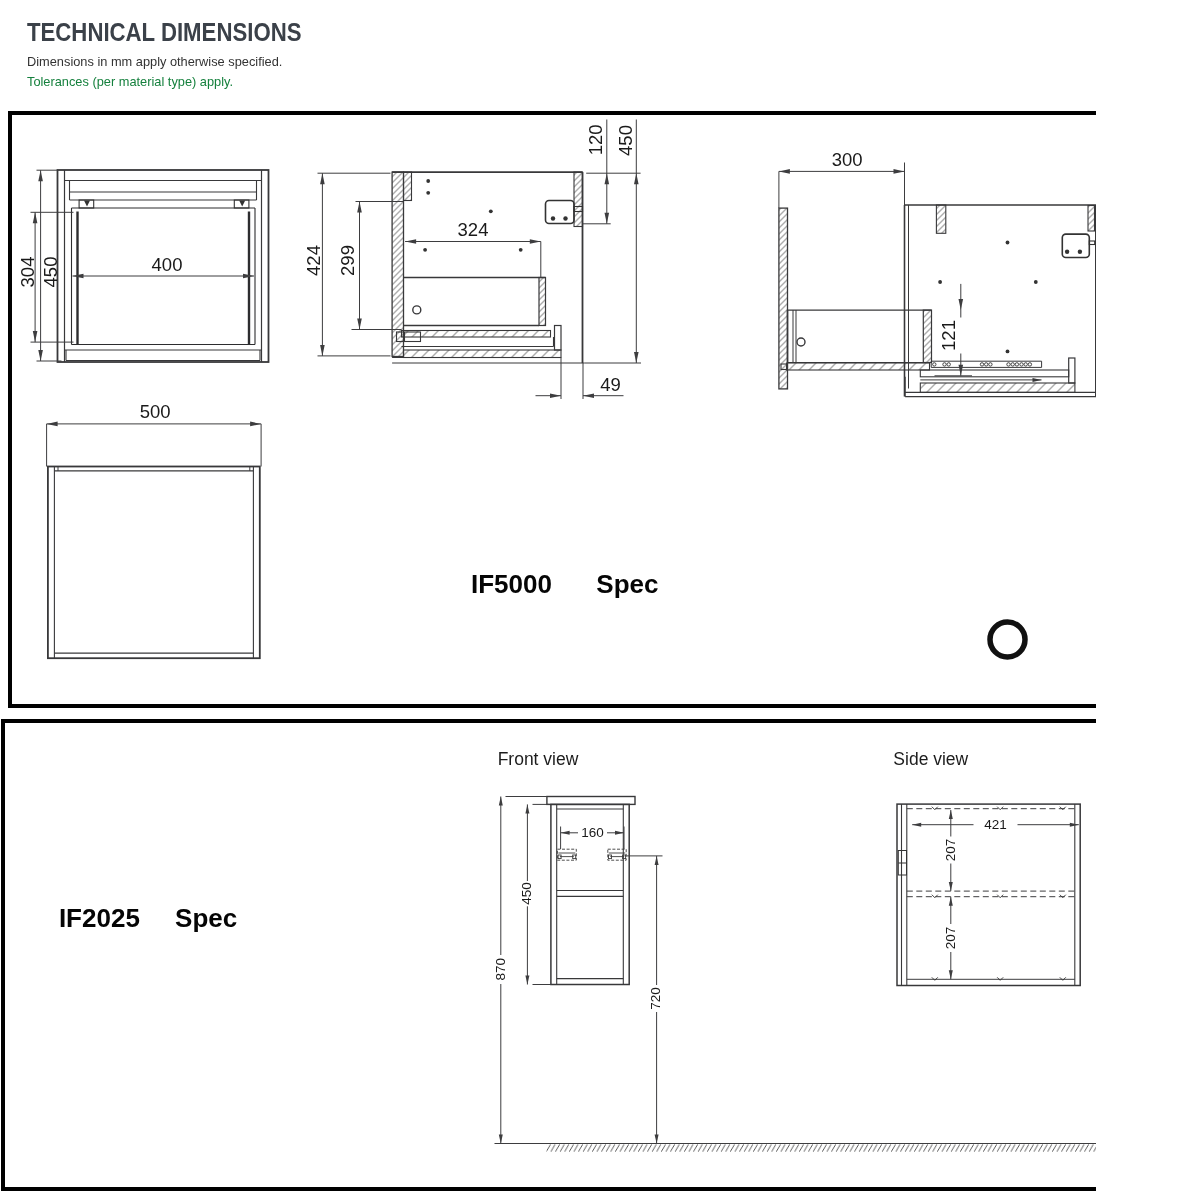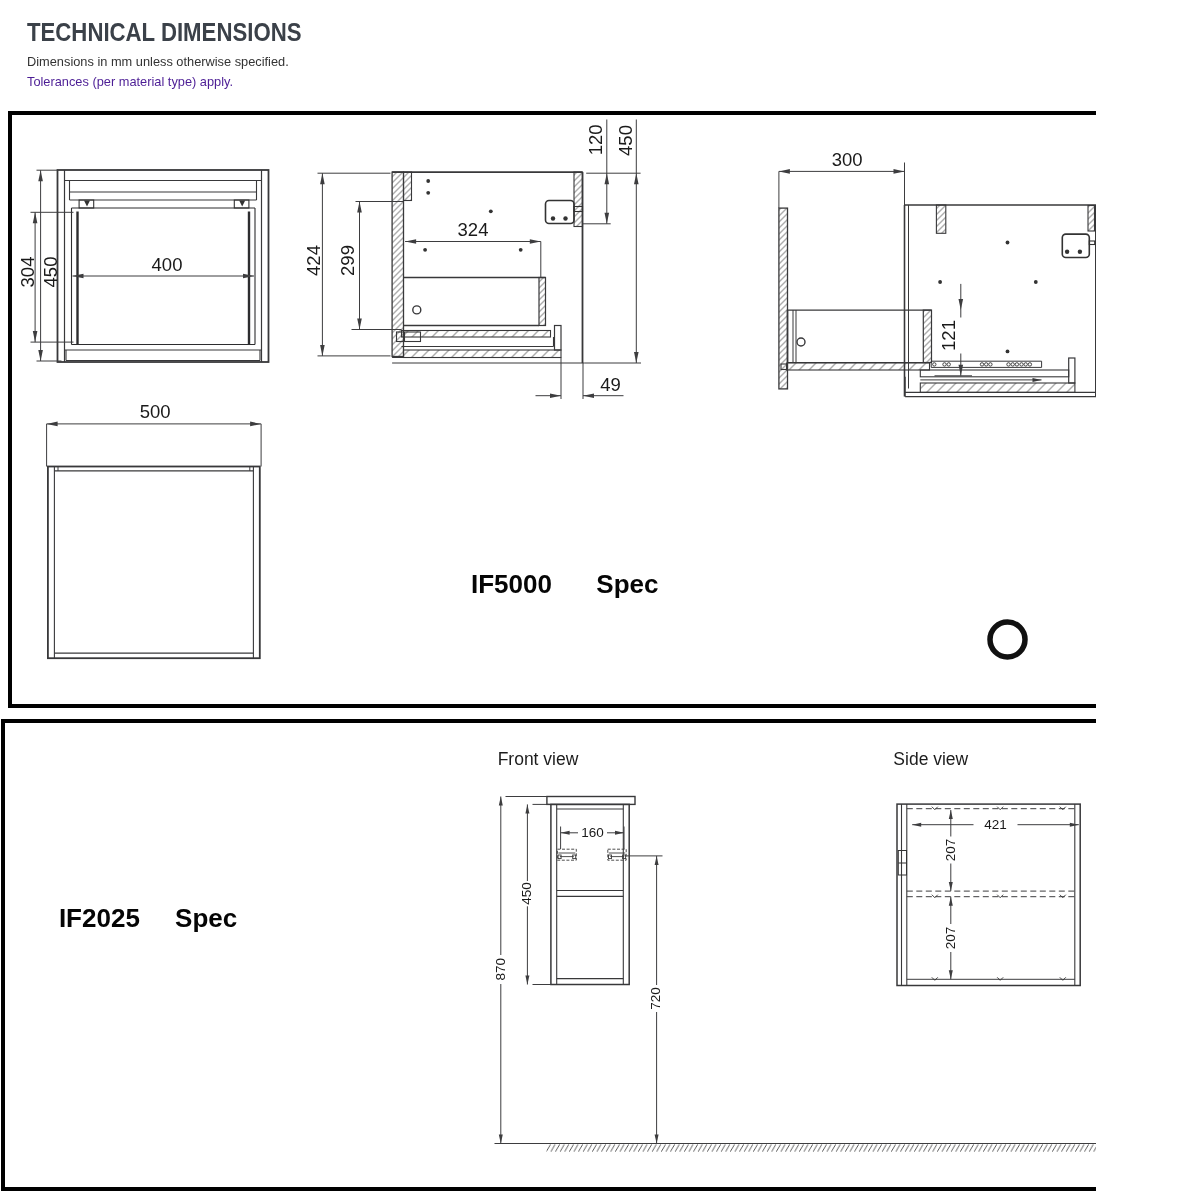--- a/index.html
+++ b/index.html
@@ -7,23 +7,23 @@
         font-family:"Liberation Sans", sans-serif;text-decoration:underline;}
   .abs{position:absolute;}
   svg text{font-family:"Liberation Sans", sans-serif;}
 </style>
 </head>
 <body>
 <div id="page">
 
   <div class="abs" style="left:27px;top:17.5px;font-size:25.5px;font-weight:bold;color:#3b4149;letter-spacing:0;transform:scaleX(0.87);transform-origin:0 0;">TECHNICAL DIMENSIONS</div>
 
-  <div class="abs" style="left:27px;top:53.5px;font-size:12.8px;color:#333;">Dimensions in mm unless otherwise specified.</div>
-
-  <div class="abs" style="left:27px;top:73.5px;font-size:12.8px;color:#4c1d95;">Tolerances (per material type) apply.</div>
+  <div class="abs" style="left:27px;top:53.5px;font-size:12.8px;color:#333;">Dimensions in mm apply otherwise specified.</div>
+
+  <div class="abs" style="left:27px;top:73.5px;font-size:12.8px;color:#15803d;">Tolerances (per material type) apply.</div>
 
 
   <div class="abs" style="left:8px;top:111px;width:1154.5px;height:588.5px;border:4.5px solid #000;">
     <svg class="abs" style="left:0;top:0;" width="1154.5" height="588.5" viewBox="12.5 115.5 1154.5 588.5">
       <defs>
         <pattern id="hw1" patternUnits="userSpaceOnUse" width="6" height="6">
           <path d="M-1,7 L7,-1" stroke="#4a4a4a" stroke-width="0.9" fill="none"></path>
         </pattern>
         <pattern id="hb1" patternUnits="userSpaceOnUse" width="10" height="10">
           <path d="M-2,12 L12,-2" stroke="#4a4a4a" stroke-width="0.9" fill="none"></path>

